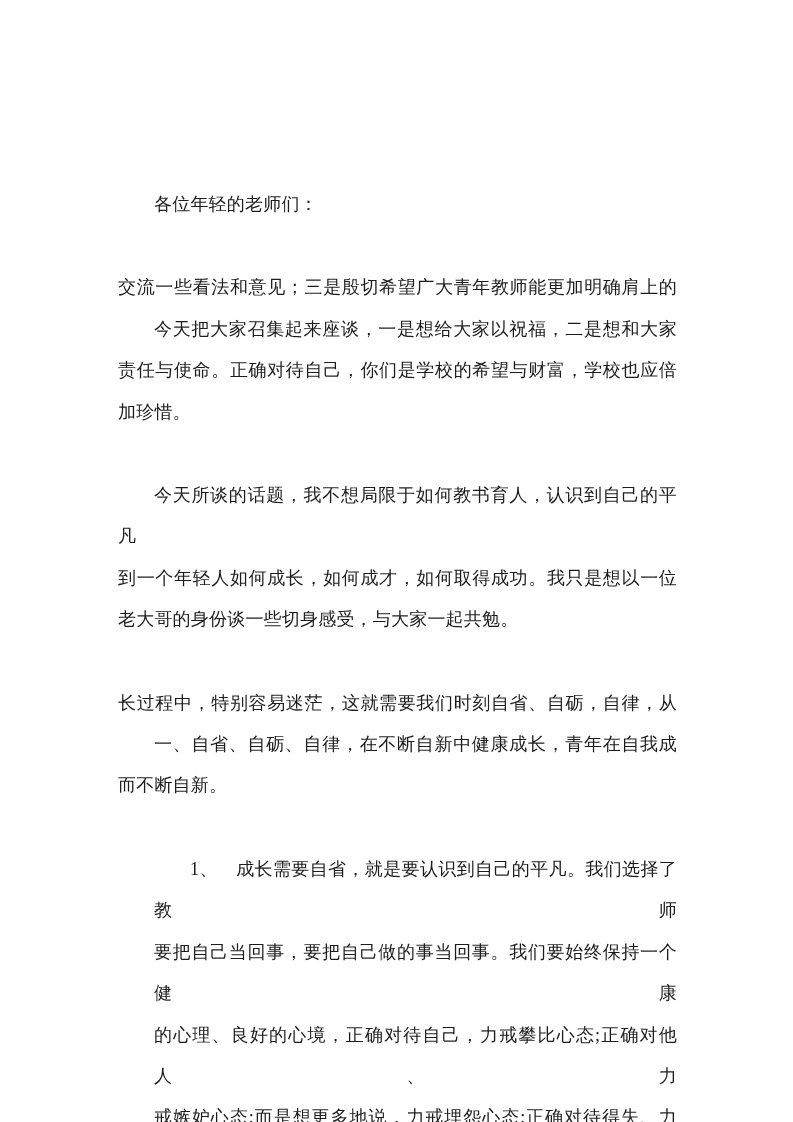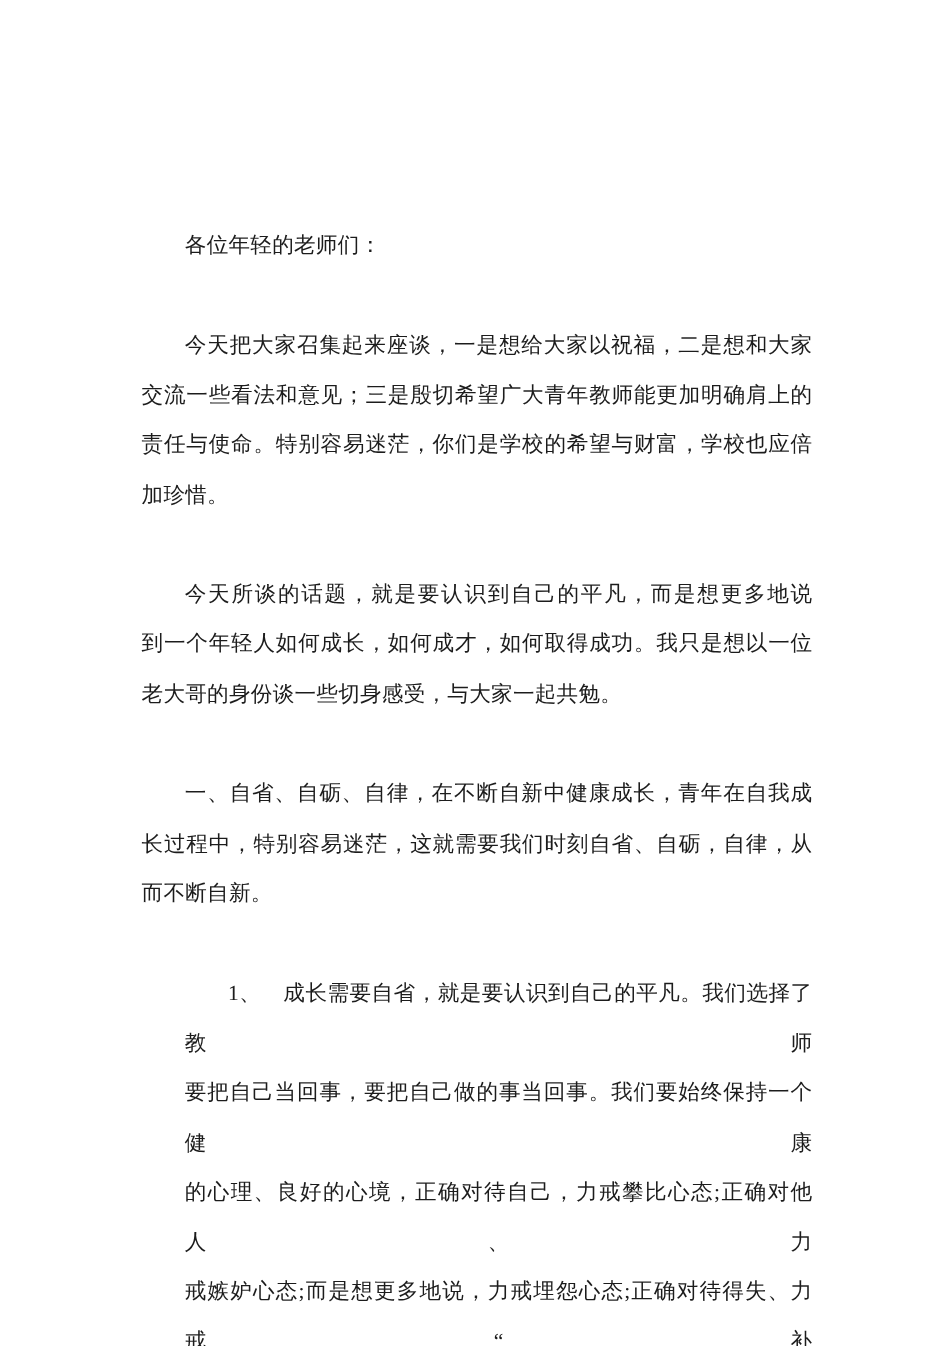--- a/index.html
+++ b/index.html
@@ -46,33 +46,33 @@
 </style>
 </head>
 <body>
 
 <div class="doc-page" style="background: rgb(255, 255, 255);">
   <div class="doc-content" id="doc-body" style="color: rgb(28, 28, 28);">
       <div class="paragraph">
         <div class="line first">各位年轻的老师们：</div>
       </div>
       <div class="paragraph">
+        <div class="line fill">交流一些看法和意见；三是殷切希望广大青年教师能更加明确肩上的</div>
         <div class="line fill first">今天把大家召集起来座谈，一是想给大家以祝福，二是想和大家</div>
-        <div class="line fill">交流一些看法和意见；三是殷切希望广大青年教师能更加明确肩上的</div>
-        <div class="line fill">责任与使命。特别容易迷茫，你们是学校的希望与财富，学校也应倍</div>
+        <div class="line fill">责任与使命。正确对待自己，你们是学校的希望与财富，学校也应倍</div>
         <div class="line">加珍惜。</div>
       </div>
       <div class="paragraph">
-        <div class="line fill first">今天所谈的话题，就是要认识到自己的平凡，而是想更多地说</div>
+        <div class="line fill first">今天所谈的话题，我不想局限于如何教书育人，认识到自己的平凡</div>
         <div class="line fill">到一个年轻人如何成长，如何成才，如何取得成功。我只是想以一位</div>
         <div class="line">老大哥的身份谈一些切身感受，与大家一起共勉。</div>
       </div>
       <div class="paragraph">
+        <div class="line fill">长过程中，特别容易迷茫，这就需要我们时刻自省、自砺，自律，从</div>
         <div class="line fill first">一、自省、自砺、自律，在不断自新中健康成长，青年在自我成</div>
-        <div class="line fill">长过程中，特别容易迷茫，这就需要我们时刻自省、自砺，自律，从</div>
         <div class="line">而不断自新。</div>
       </div>
       <div class="paragraph">
         <div class="line fill first">1、　成长需要自省，就是要认识到自己的平凡。我们选择了教师</div>
         <div class="line fill">要把自己当回事，要把自己做的事当回事。我们要始终保持一个健康</div>
         <div class="line fill">的心理、良好的心境，正确对待自己，力戒攀比心态;正确对他人、力</div>
         <div class="line fill">戒嫉妒心态;而是想更多地说，力戒埋怨心态;正确对待得失、力戒“补</div>
       </div>
     </div>
 </div>

